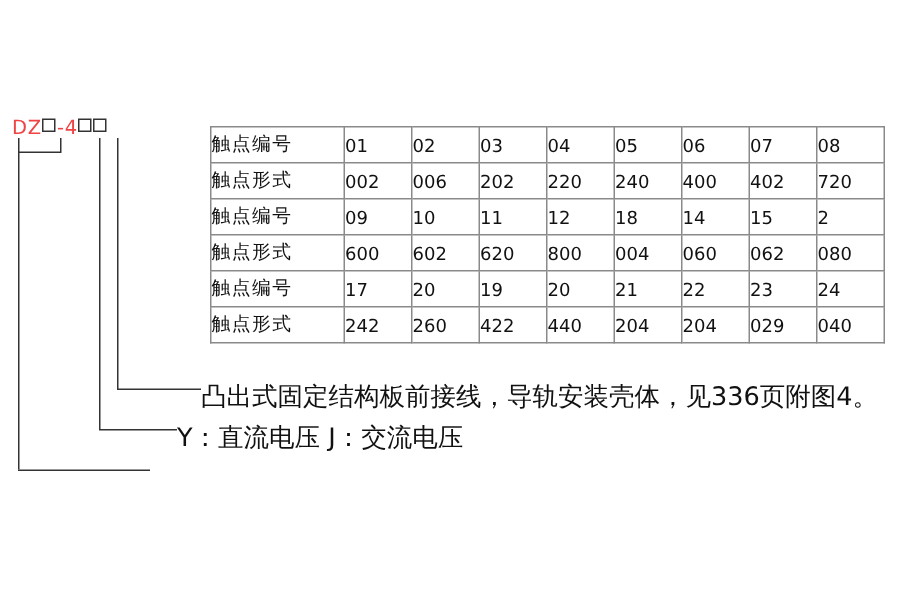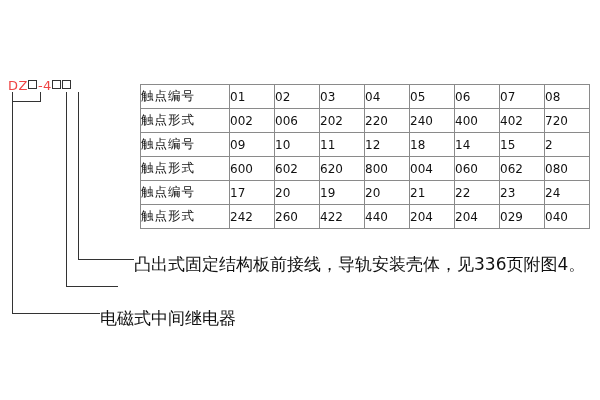--- a/index.html
+++ b/index.html
@@ -179,15 +179,15 @@
           <td class="val">204</td>
           <td class="val">204</td>
           <td class="val">029</td>
           <td class="val">040</td>
         </tr>
       </tbody>
     </table>
   </div>
 
   <div class="note note-1">凸出式固定结构板前接线，导轨安装壳体，见336页附图4。</div>
-  <div class="note note-3">电磁式中间继电器</div>
+  <div class="note note-2">Y：直流电压  J：交流电压</div>
 
 </div>
 
 </body></html>

